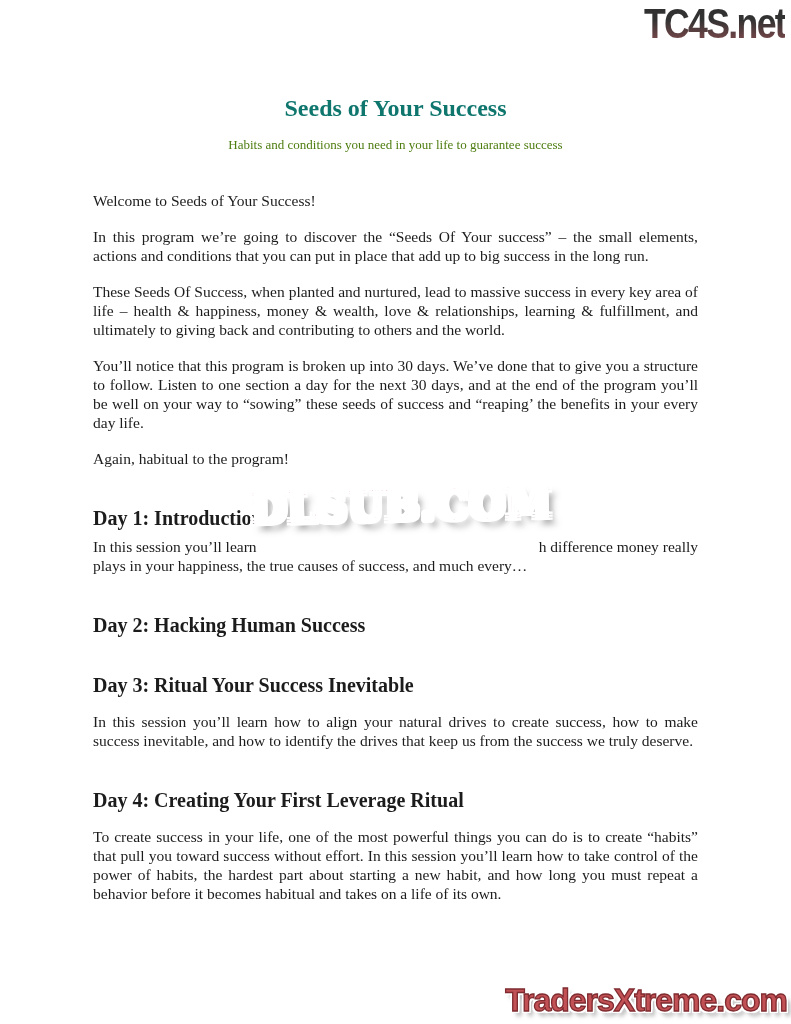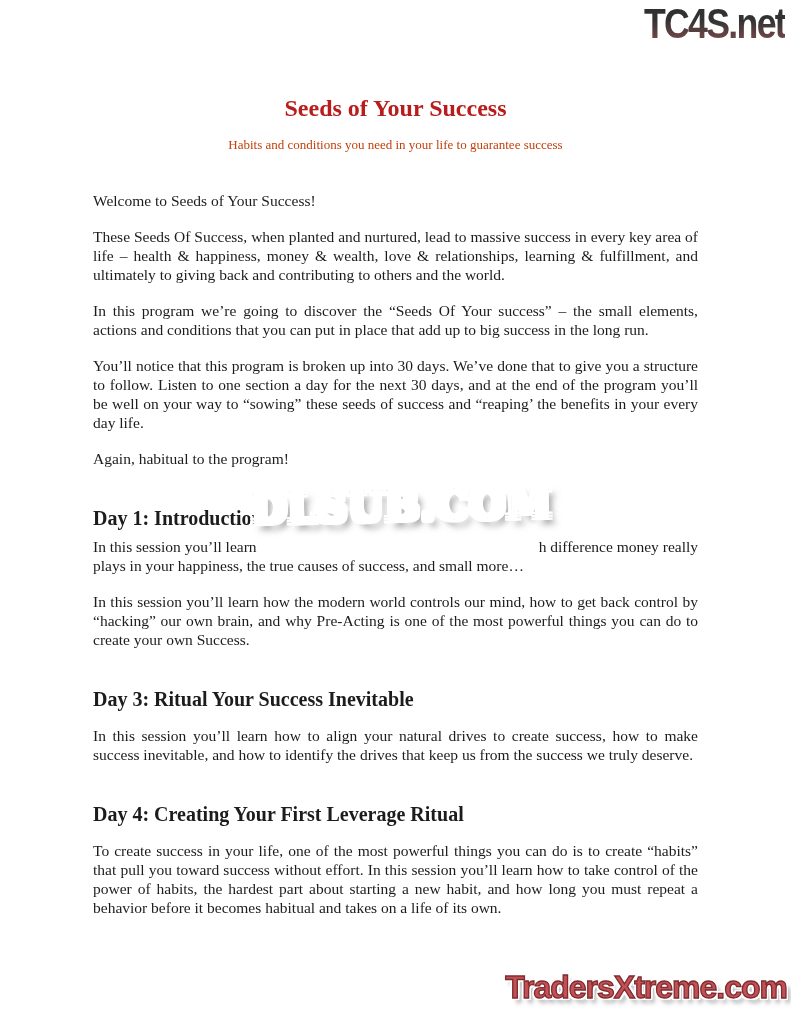--- a/index.html
+++ b/index.html
@@ -65,21 +65,21 @@
       6px 7px 6px rgba(90,90,90,0.55);
   }
   .watermark .gloss {
     background:linear-gradient(180deg,#e9535b 0%,#c2222a 48%,#a91920 100%);
     -webkit-background-clip:text; background-clip:text;
     color:transparent;
   }
 
   
   .logo-bottom {
-    position:absolute; right:4px; bottom:19px;
+    position:absolute; right:4px; bottom:6px;
     font-family:"Liberation Sans", sans-serif;
     font-weight:bold; font-size:32px; line-height:36px;
     letter-spacing:-1px;
     color:#c25156;
     -webkit-text-stroke:1.3px #7e2a2e;
     text-shadow:
       -2px -2px 0 #ffffff, 2px -2px 0 #ffffff,
       -2px 2px 0 #ffffff, 2px 2px 0 #ffffff,
       -2px 0 0 #ffffff, 2px 0 0 #ffffff,
       0 -2px 0 #ffffff, 0 2px 0 #ffffff,
@@ -88,48 +88,48 @@
 </style>
 </head>
 <body>
 
 <div class="page">
 
   <div class="logo-top">TC4S.net</div>
 
   <div class="content">
 
-    <div class="doc-title" style="color:#b91c1c;">Seeds of Your Success</div>
+    <div class="doc-title" style="color:#0f766e;">Seeds of Your Success</div>
 
-    <div class="doc-subtitle" style="color:#c2410c;">Habits and conditions you need in your life to guarantee success</div>
+    <div class="doc-subtitle" style="color:#4d7c0f;">Habits and conditions you need in your life to guarantee success</div>
 
     <div class="body-text">
 
       <p class="p-first">Welcome to Seeds of Your Success!</p>
 
+      <p>In this program we’re going to discover the “Seeds Of Your success” – the small elements, actions and conditions that you can put in place that add up to big success in the long run.</p>
+
       <p>These Seeds Of Success, when planted and nurtured, lead to massive success in every key area of life – health &amp; happiness, money &amp; wealth, love &amp; relationships, learning &amp; fulfillment, and ultimately to giving back and contributing to others and the world.</p>
-
-      <p>In this program we’re going to discover the “Seeds Of Your success” – the small elements, actions and conditions that you can put in place that add up to big success in the long run.</p>
 
       <p>You’ll notice that this program is broken up into 30 days. We’ve done that to give you a structure to follow. Listen to one section a day for the next 30 days, and at the end of the program you’ll be well on your way to “sowing” these seeds of success and “reaping’ the benefits in your every day life.</p>
 
       <p>Again, habitual to the program!</p>
 
       <div class="day-heading">Day 1: Introduction</div>
 
       <div>
         <div class="split-line">
           <span>In this session you’ll learn</span>
           <span>h difference money really</span>
         </div>
-        <div>plays in your happiness, the true causes of success, and small more…</div>
+        <div>plays in your happiness, the true causes of success, and much every…</div>
       </div>
 
+      <div class="day-heading">Day 2: Hacking Human Success</div>
 
-      <p>In this session you’ll learn how the modern world controls our mind, how to get back control by “hacking” our own brain, and why Pre-Acting is one of the most powerful things you can do to create your own Success.</p>
 
       <div class="day-heading">Day 3: Ritual Your Success Inevitable</div>
 
       <p>In this session you’ll learn how to align your natural drives to create success, how to make success inevitable, and how to identify the drives that keep us from the success we truly deserve.</p>
 
       <div class="day-heading">Day 4: Creating Your First Leverage Ritual</div>
 
       <p class="para-last">To create success in your life, one of the most powerful things you can do is to create “habits” that pull you toward success without effort. In this session you’ll learn how to take control of the power of habits, the hardest part about starting a new habit, and how long you must repeat a behavior before it becomes habitual and takes on a life of its own.</p>
 
     </div>

